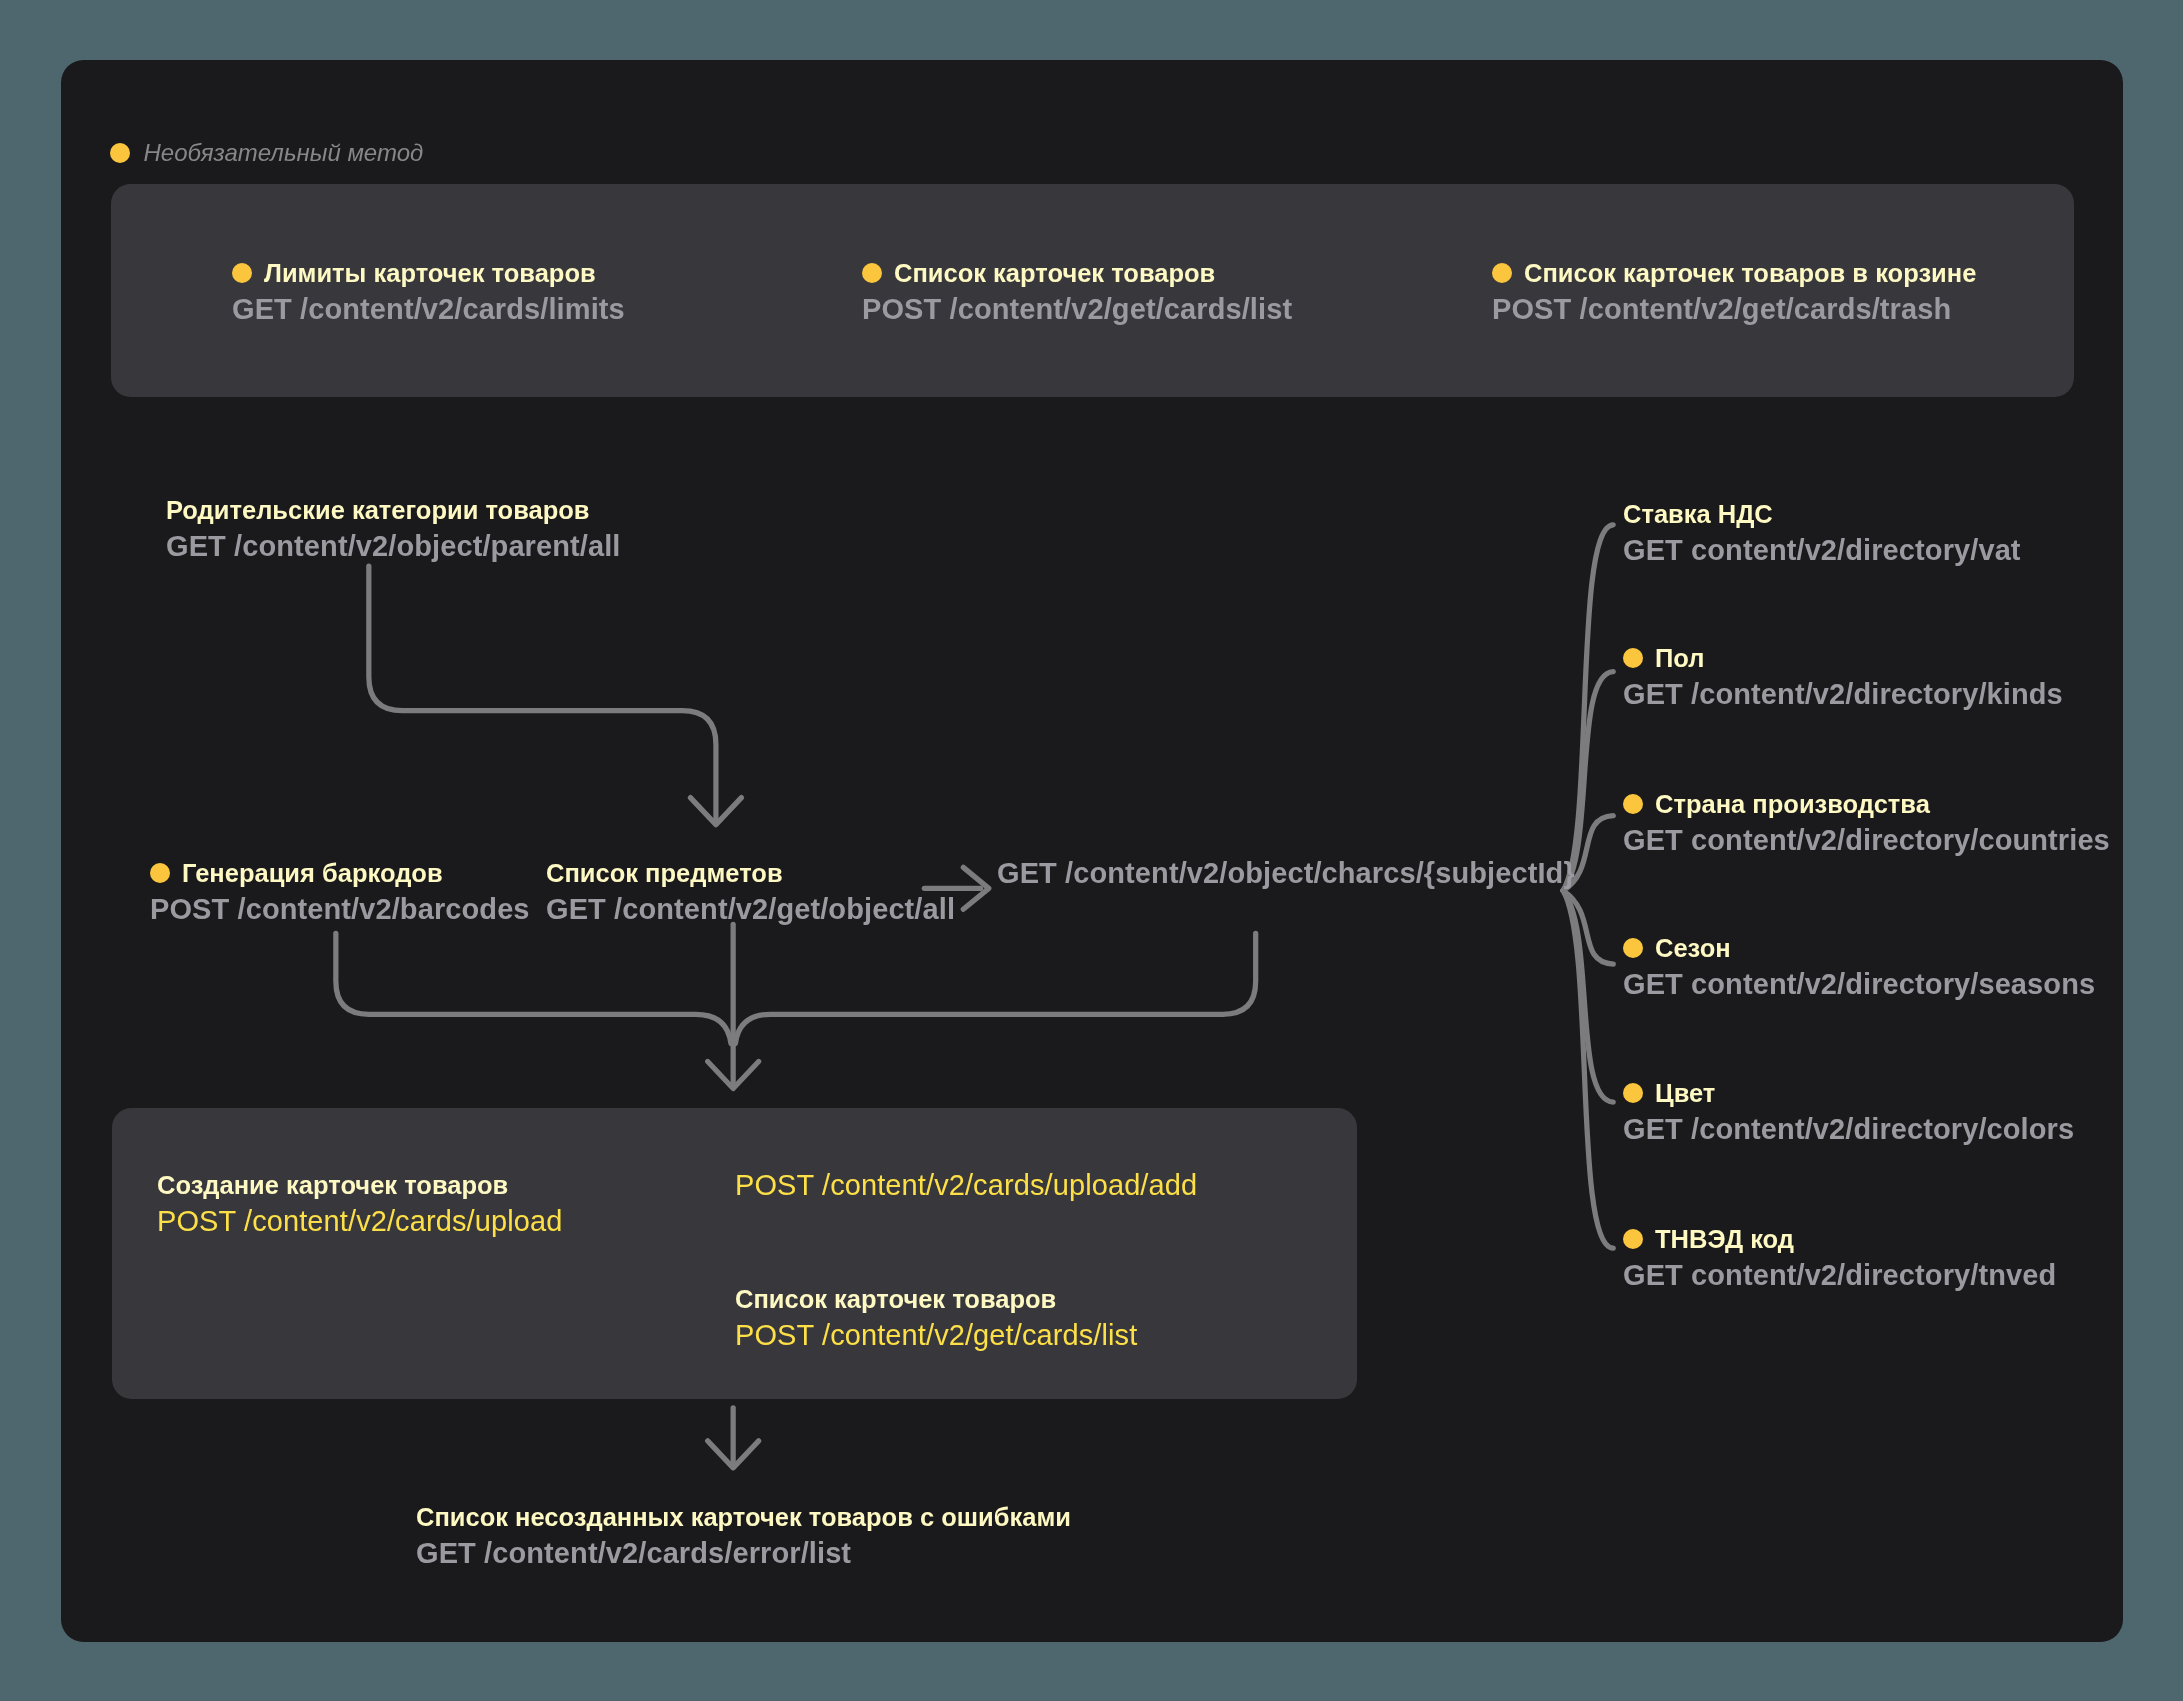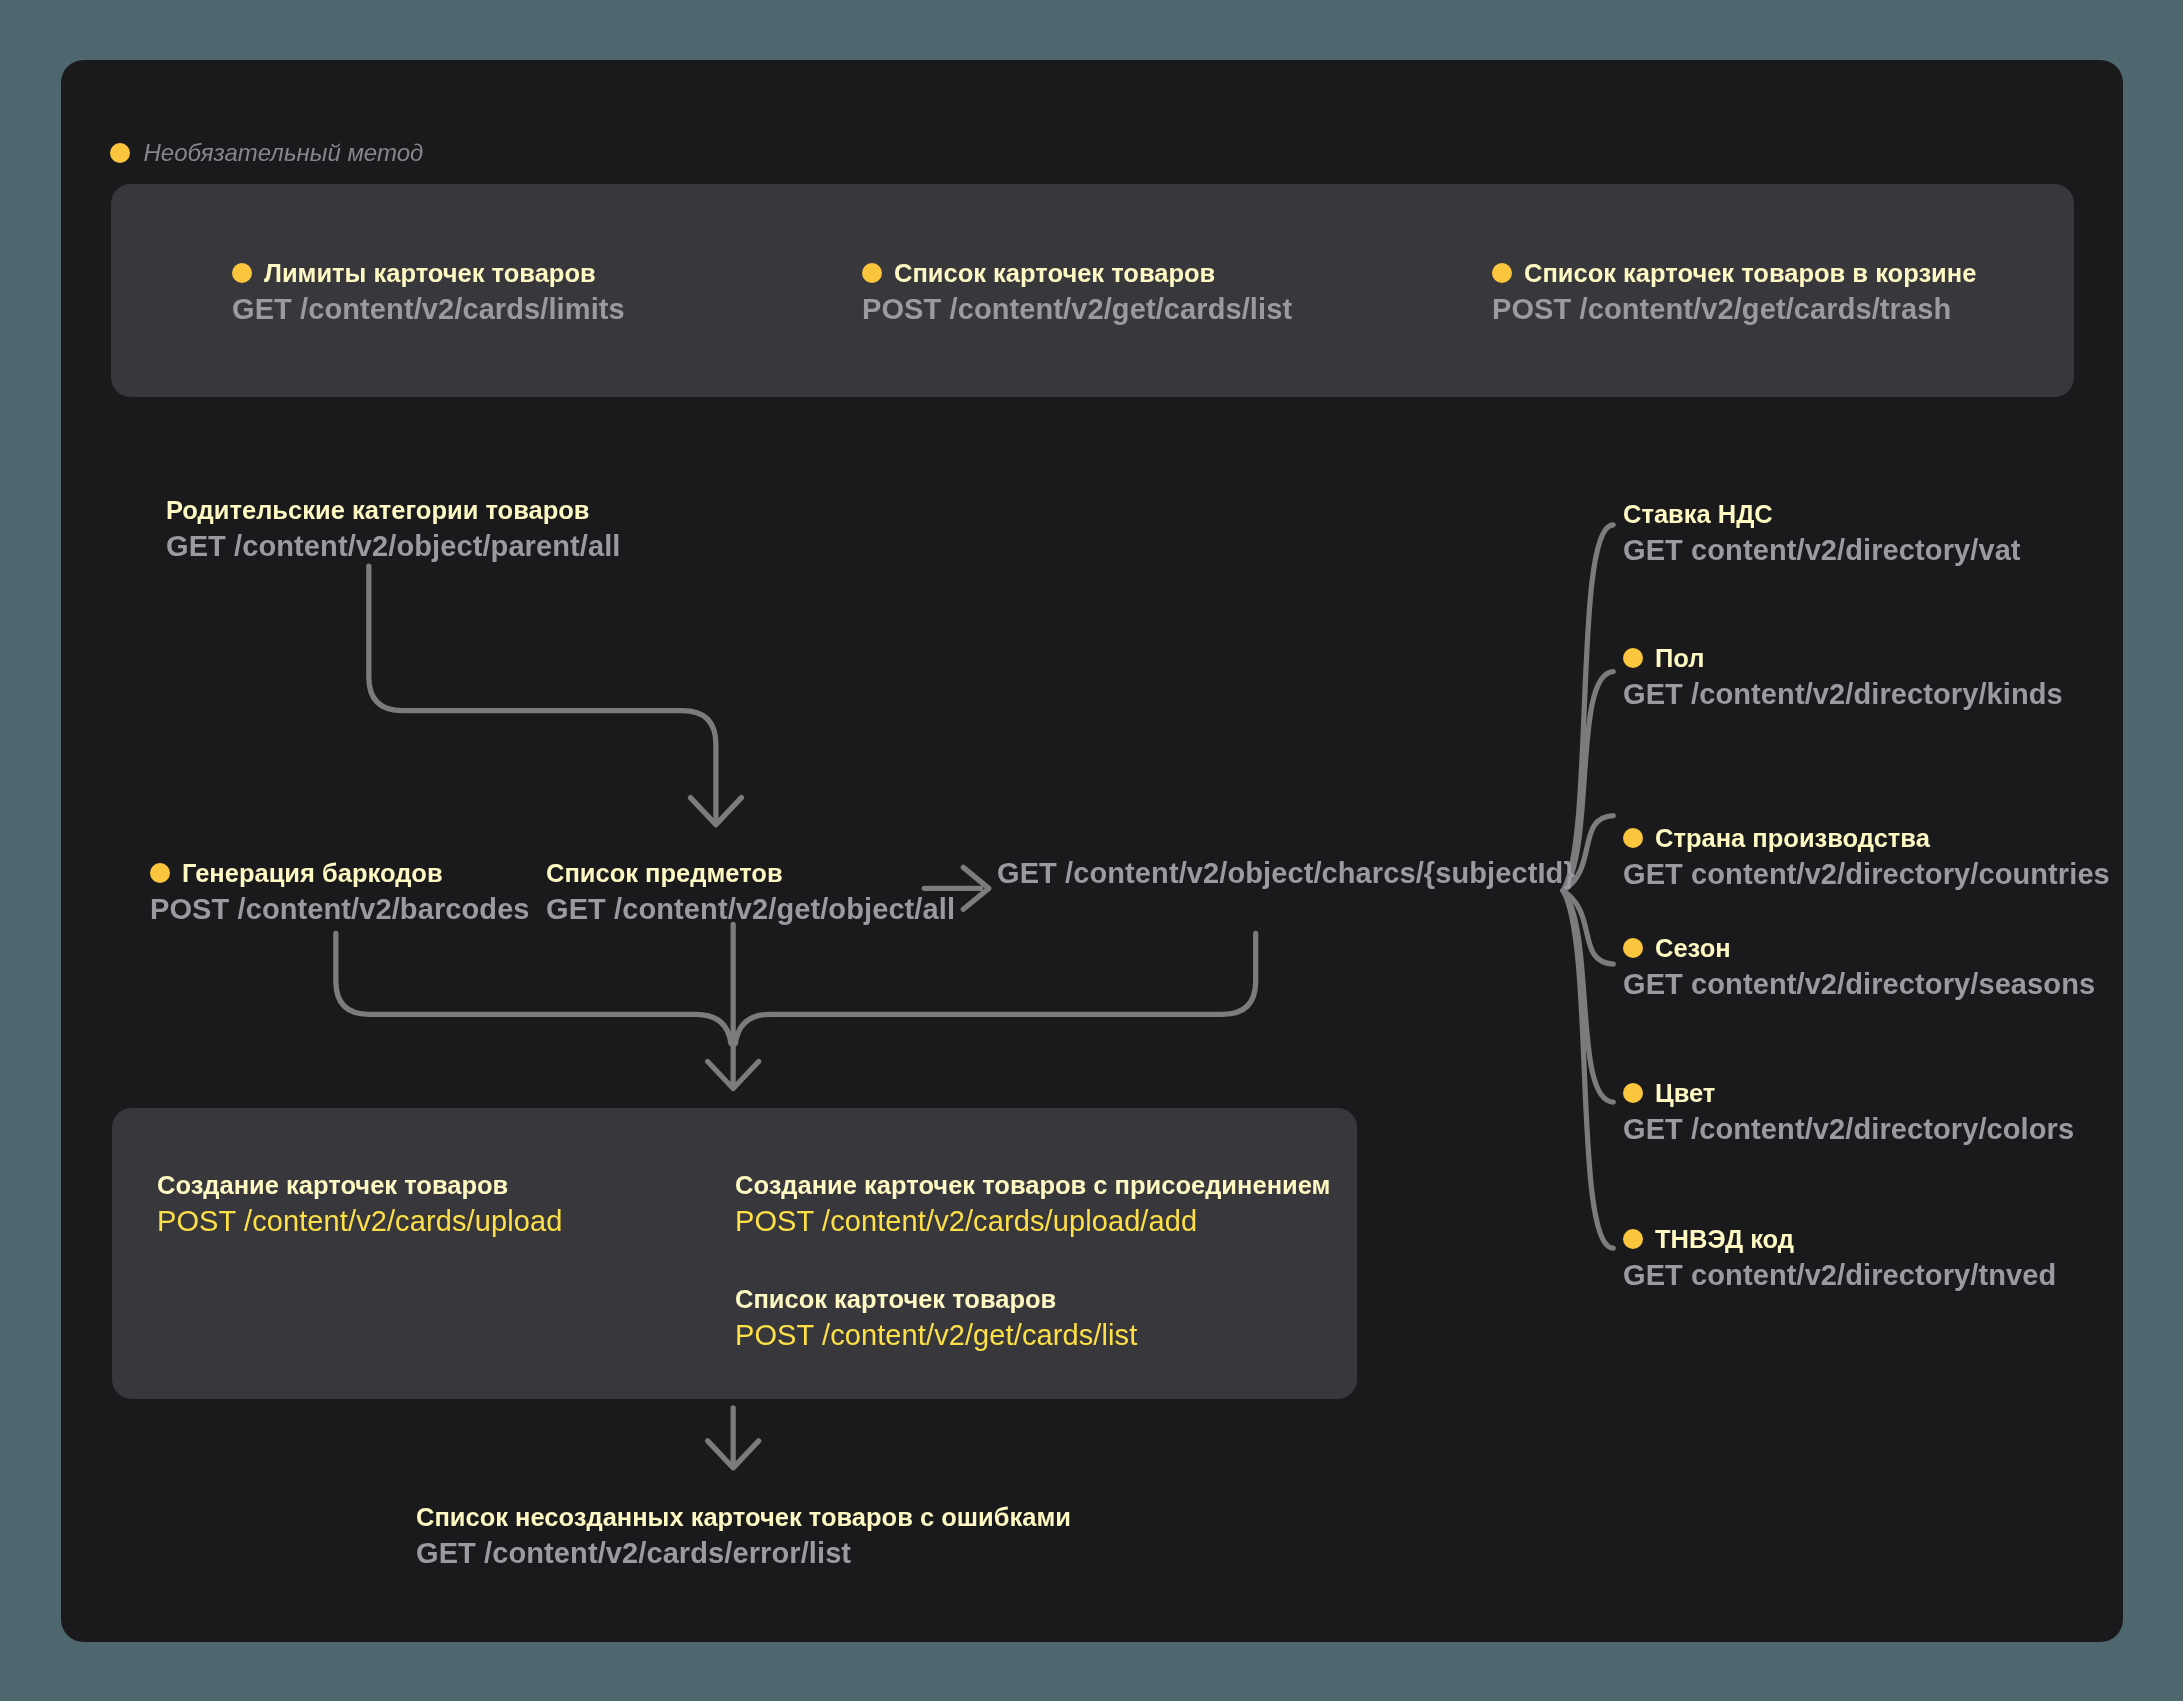--- a/index.html
+++ b/index.html
@@ -120,21 +120,21 @@
   <div class="t">Ставка НДС</div>
   <div class="p">GET content/v2/directory/vat</div>
 </div>
 <div class="method" style="left:1623px;top:640px;">
   <div class="t">
     <span class="dot"></span>
     <span>Пол</span>
   </div>
   <div class="p">GET /content/v2/directory/kinds</div>
 </div>
-<div class="method" style="left:1623px;top:820px;">
+<div class="method" style="left:1623px;top:786px;">
   <div class="t">
     <span class="dot"></span>
     <span>Страна производства</span>
   </div>
   <div class="p">GET content/v2/directory/countries</div>
 </div>
 <div class="method" style="left:1623px;top:930px;">
   <div class="t">
     <span class="dot"></span>
     <span>Сезон</span>
@@ -156,21 +156,20 @@
   <div class="p">GET content/v2/directory/tnved</div>
 </div>
 
 <div id="bottom-box" class="box"></div>
 
 <div class="method plain" style="left:157px;top:1167px;">
   <div class="t">Создание карточек товаров</div>
   <div class="p">POST /content/v2/cards/upload</div>
 </div>
 <div class="method plain" style="left:735px;top:1167px;">
-  <div class="t">Создание карточек товаров с присоединением</div>
   <div class="p">POST /content/v2/cards/upload/add</div>
 </div>
 <div class="method plain" style="left:735px;top:1281px;">
   <div class="t">Список карточек товаров</div>
   <div class="p">POST /content/v2/get/cards/list</div>
 </div>
 
 <div class="method" style="left:416px;top:1499px;">
   <div class="t">Список несозданных карточек товаров с ошибками</div>
   <div class="p">GET /content/v2/cards/error/list</div>

